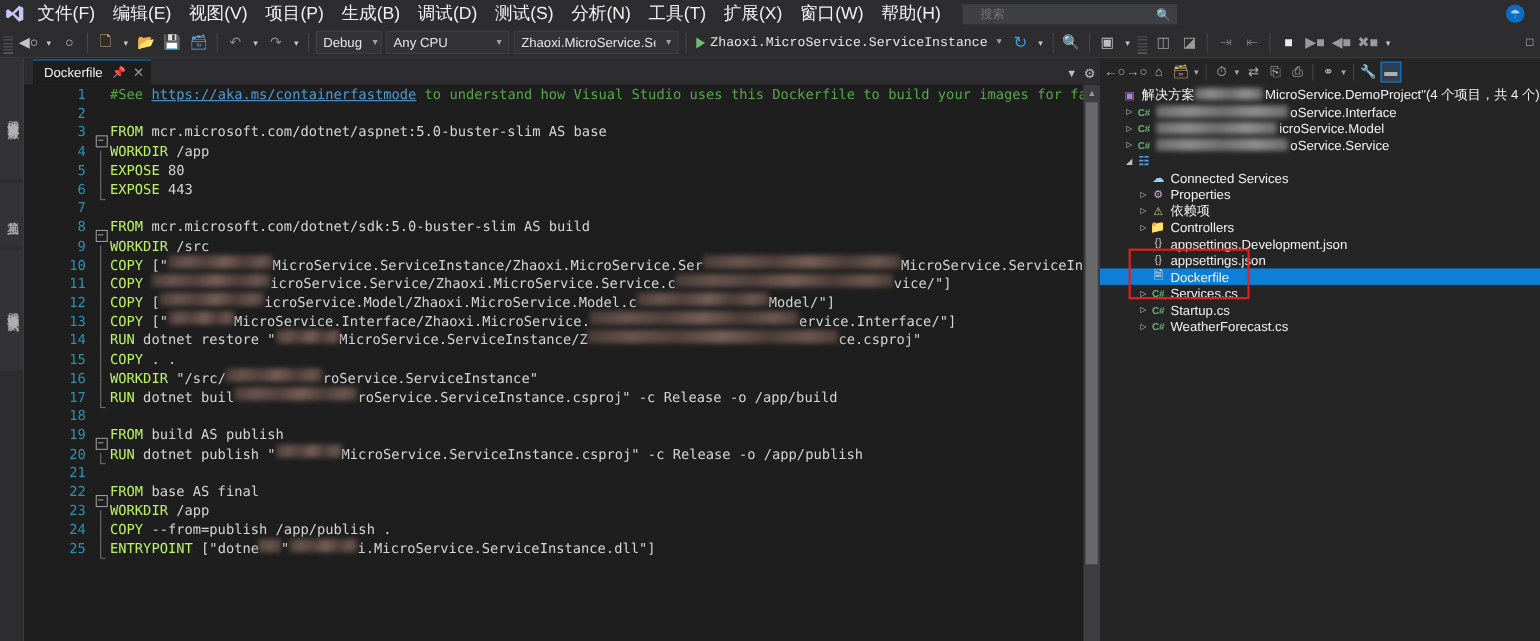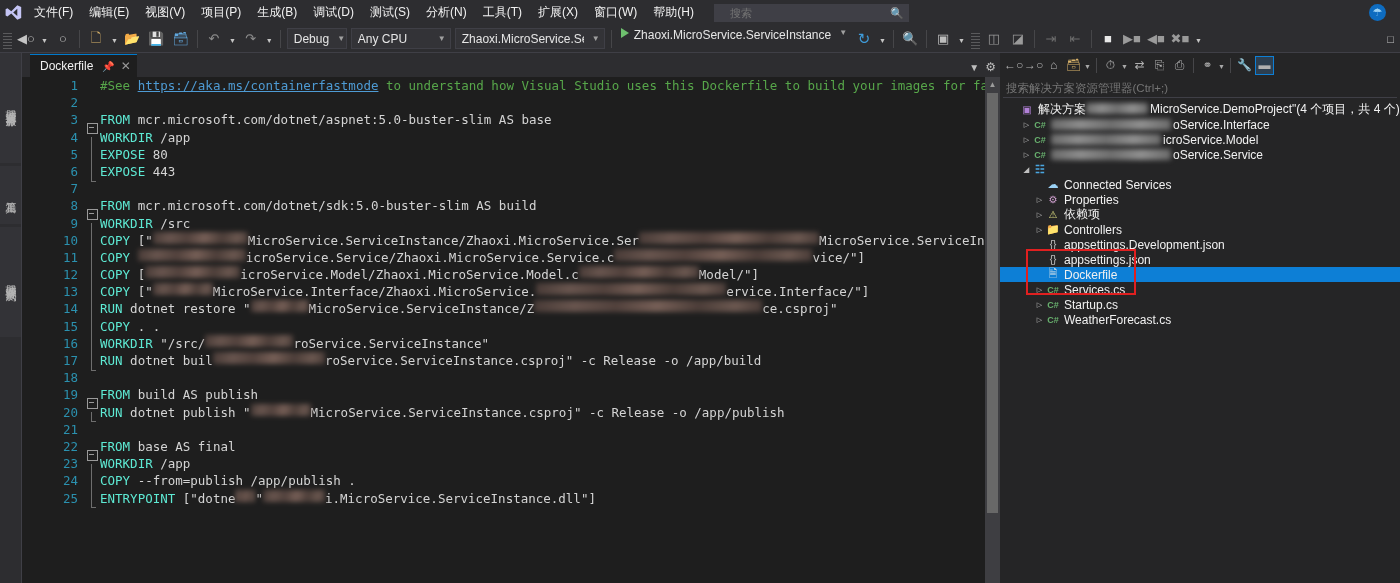--- a/index.html
+++ b/index.html
@@ -15,21 +15,21 @@
   .titlebar {
     position: absolute; left: 0; top: 0; width: 1400px; height: 25px;
     background: #2d2d30; display: flex; align-items: center;
   }
   .vs-logo {
     width: 26px; height: 25px; display: flex; align-items: center; justify-content: center;
   }
   .vs-logo svg { display: block; }
   .menu-items { display: flex; align-items: center; height: 25px; }
   .menu-item {
-    color: #f1f1f1; font-size: 12px; padding: 0 8px; height: 25px;
+    color: #f1f1f1; font-size: 16px; padding: 0 8px; height: 25px;
     display: flex; align-items: center; white-space: nowrap; cursor: default;
   }
   .search-box {
     margin-left: 12px; width: 195px; height: 18px; background: #3f3f46;
     border: 1px solid #3f3f46; display: flex; align-items: center;
     position: relative;
   }
   .search-box input {
     background: transparent; border: none; outline: none;
     color: #c8c8c8; font-size: 11px; font-family: "Liberation Sans", sans-serif;
@@ -65,21 +65,21 @@
   }
   .tb-arrow { color: #c5c5c5; font-size: 7px; padding: 0 3px; height: 22px;
               display: flex; align-items: flex-end; padding-bottom: 6px; }
   .tb-sep { width: 1px; height: 18px; background: #464649; margin: 0 4px; }
   .tb-combo {
     height: 21px; background: #333337; border: 1px solid #3f3f46;
     color: #e6e6e6; font-size: 12px; display: flex; align-items: center;
     padding: 0 4px 0 6px; margin: 0 2px; white-space: nowrap; cursor: default;
   }
   .tb-combo .caret { margin-left: auto; padding-left: 8px; color: #a0a0a0; font-size: 8px; }
-  .run-btn { display: flex; height: 22px; padding: 0 5px; cursor: default; }
+  .run-btn { display: flex; align-items: center; height: 22px; padding: 0 5px; cursor: default; font-family: Liberation Mono, monospace; }
   .run-tri {
     width: 0; height: 0; border-left: 8px solid #6ec06e;
     border-top: 5px solid transparent; border-bottom: 5px solid transparent;
     margin-right: 5px;
   }
   .run-label { color: #e6e6e6; font-size: 12px; white-space: nowrap; }
 
   
   .leftstrip {
     position: absolute; left: 0; top: 53px; width: 22px; height: 530px;
@@ -152,21 +152,21 @@
   .fold.bar::before {
     content: ''; position: absolute; left: 7px; top: 0px; width: 1px; height: 17.2px; background: #6e6e6e;
   }
   .fold.barend::before {
     content: ''; position: absolute; left: 7px; top: 0px; width: 1px; height: 9px; background: #6e6e6e;
   }
   .fold.barend::after {
     content: ''; position: absolute; left: 7px; top: 9px; width: 5px; height: 1px; background: #6e6e6e;
   }
   .ctext { flex: 1 1 auto; color: #d4d4d4; }
-  .kw { color: #5eead4; }
+  .kw { color: #bef264; }
   .cmt { color: #57a64a; }
   .lnk { color: #4e9bd4; text-decoration: underline; }
   .str { color: #d4d4d4; }
   .blur {
     display: inline-block; vertical-align: baseline;
     background: linear-gradient(100deg,#4a3c38 0%, #6b5750 18%, #54433e 36%, #7a6259 54%, #4e3f3a 72%, #6e5a52 88%, #4a3c38 100%);
     filter: blur(2.6px); opacity: .96; border-radius: 1px;
   }
   .splitter-h {
     position: absolute; right: 0px; top: 0px; width: 15px; height: 17px;
@@ -287,21 +287,21 @@
     <div class="tb-sep"></div>
     <div class="tb-btn" style="color:#8d8d8d">↶</div>
     <div class="tb-arrow">▼</div>
     <div class="tb-btn" style="color:#8d8d8d">↷</div>
     <div class="tb-arrow">▼</div>
     <div class="tb-sep"></div>
     <div class="tb-combo" style="width:60px">
       <span>Debug</span>
       <span class="caret">▼</span>
     </div>
-    <div class="tb-combo" style="width:100px">
+    <div class="tb-combo" style="width:112px">
       <span>Any CPU</span>
       <span class="caret">▼</span>
     </div>
     <div class="tb-combo" style="width:150px">
       <span style="overflow:hidden">Zhaoxi.MicroService.ServiceInst:</span>
       <span class="caret">▼</span>
     </div>
     <div class="tb-sep"></div>
     <div class="run-btn">
       <span class="run-tri"></span>
@@ -375,23 +375,20 @@
       <div class="sp-tb">⎘</div>
       <div class="sp-tb">⎙</div>
       <div class="sp-sep"></div>
       <div class="sp-tb">⚭</div>
       <div class="sp-arrow">▼</div>
       <div class="sp-sep"></div>
       <div class="sp-tb">🔧</div>
       <div class="sp-tb active">▬</div>
     </div>
 
-    <div class="sp-search">
-      <input readonly="" placeholder="搜索解决方案资源管理器(Ctrl+;)" style="">
-    </div>
 
     <div class="tree" id="sln-tree">
         <div class="node" style="padding-left: 8px;">
           <span class="tw"></span>
           <span class="nicon ic-sln">▣</span>
           <span class="nlabel"><span>解决方案</span><span class="blur-inline" style="width: 62px;">&nbsp;</span><span>MicroService.DemoProject"(4 个项目，共 4 个)</span></span>
         </div>
         <div class="node" style="padding-left: 21px;">
           <span class="tw">▷</span>
           <span class="nicon ic-cs">C#</span>

